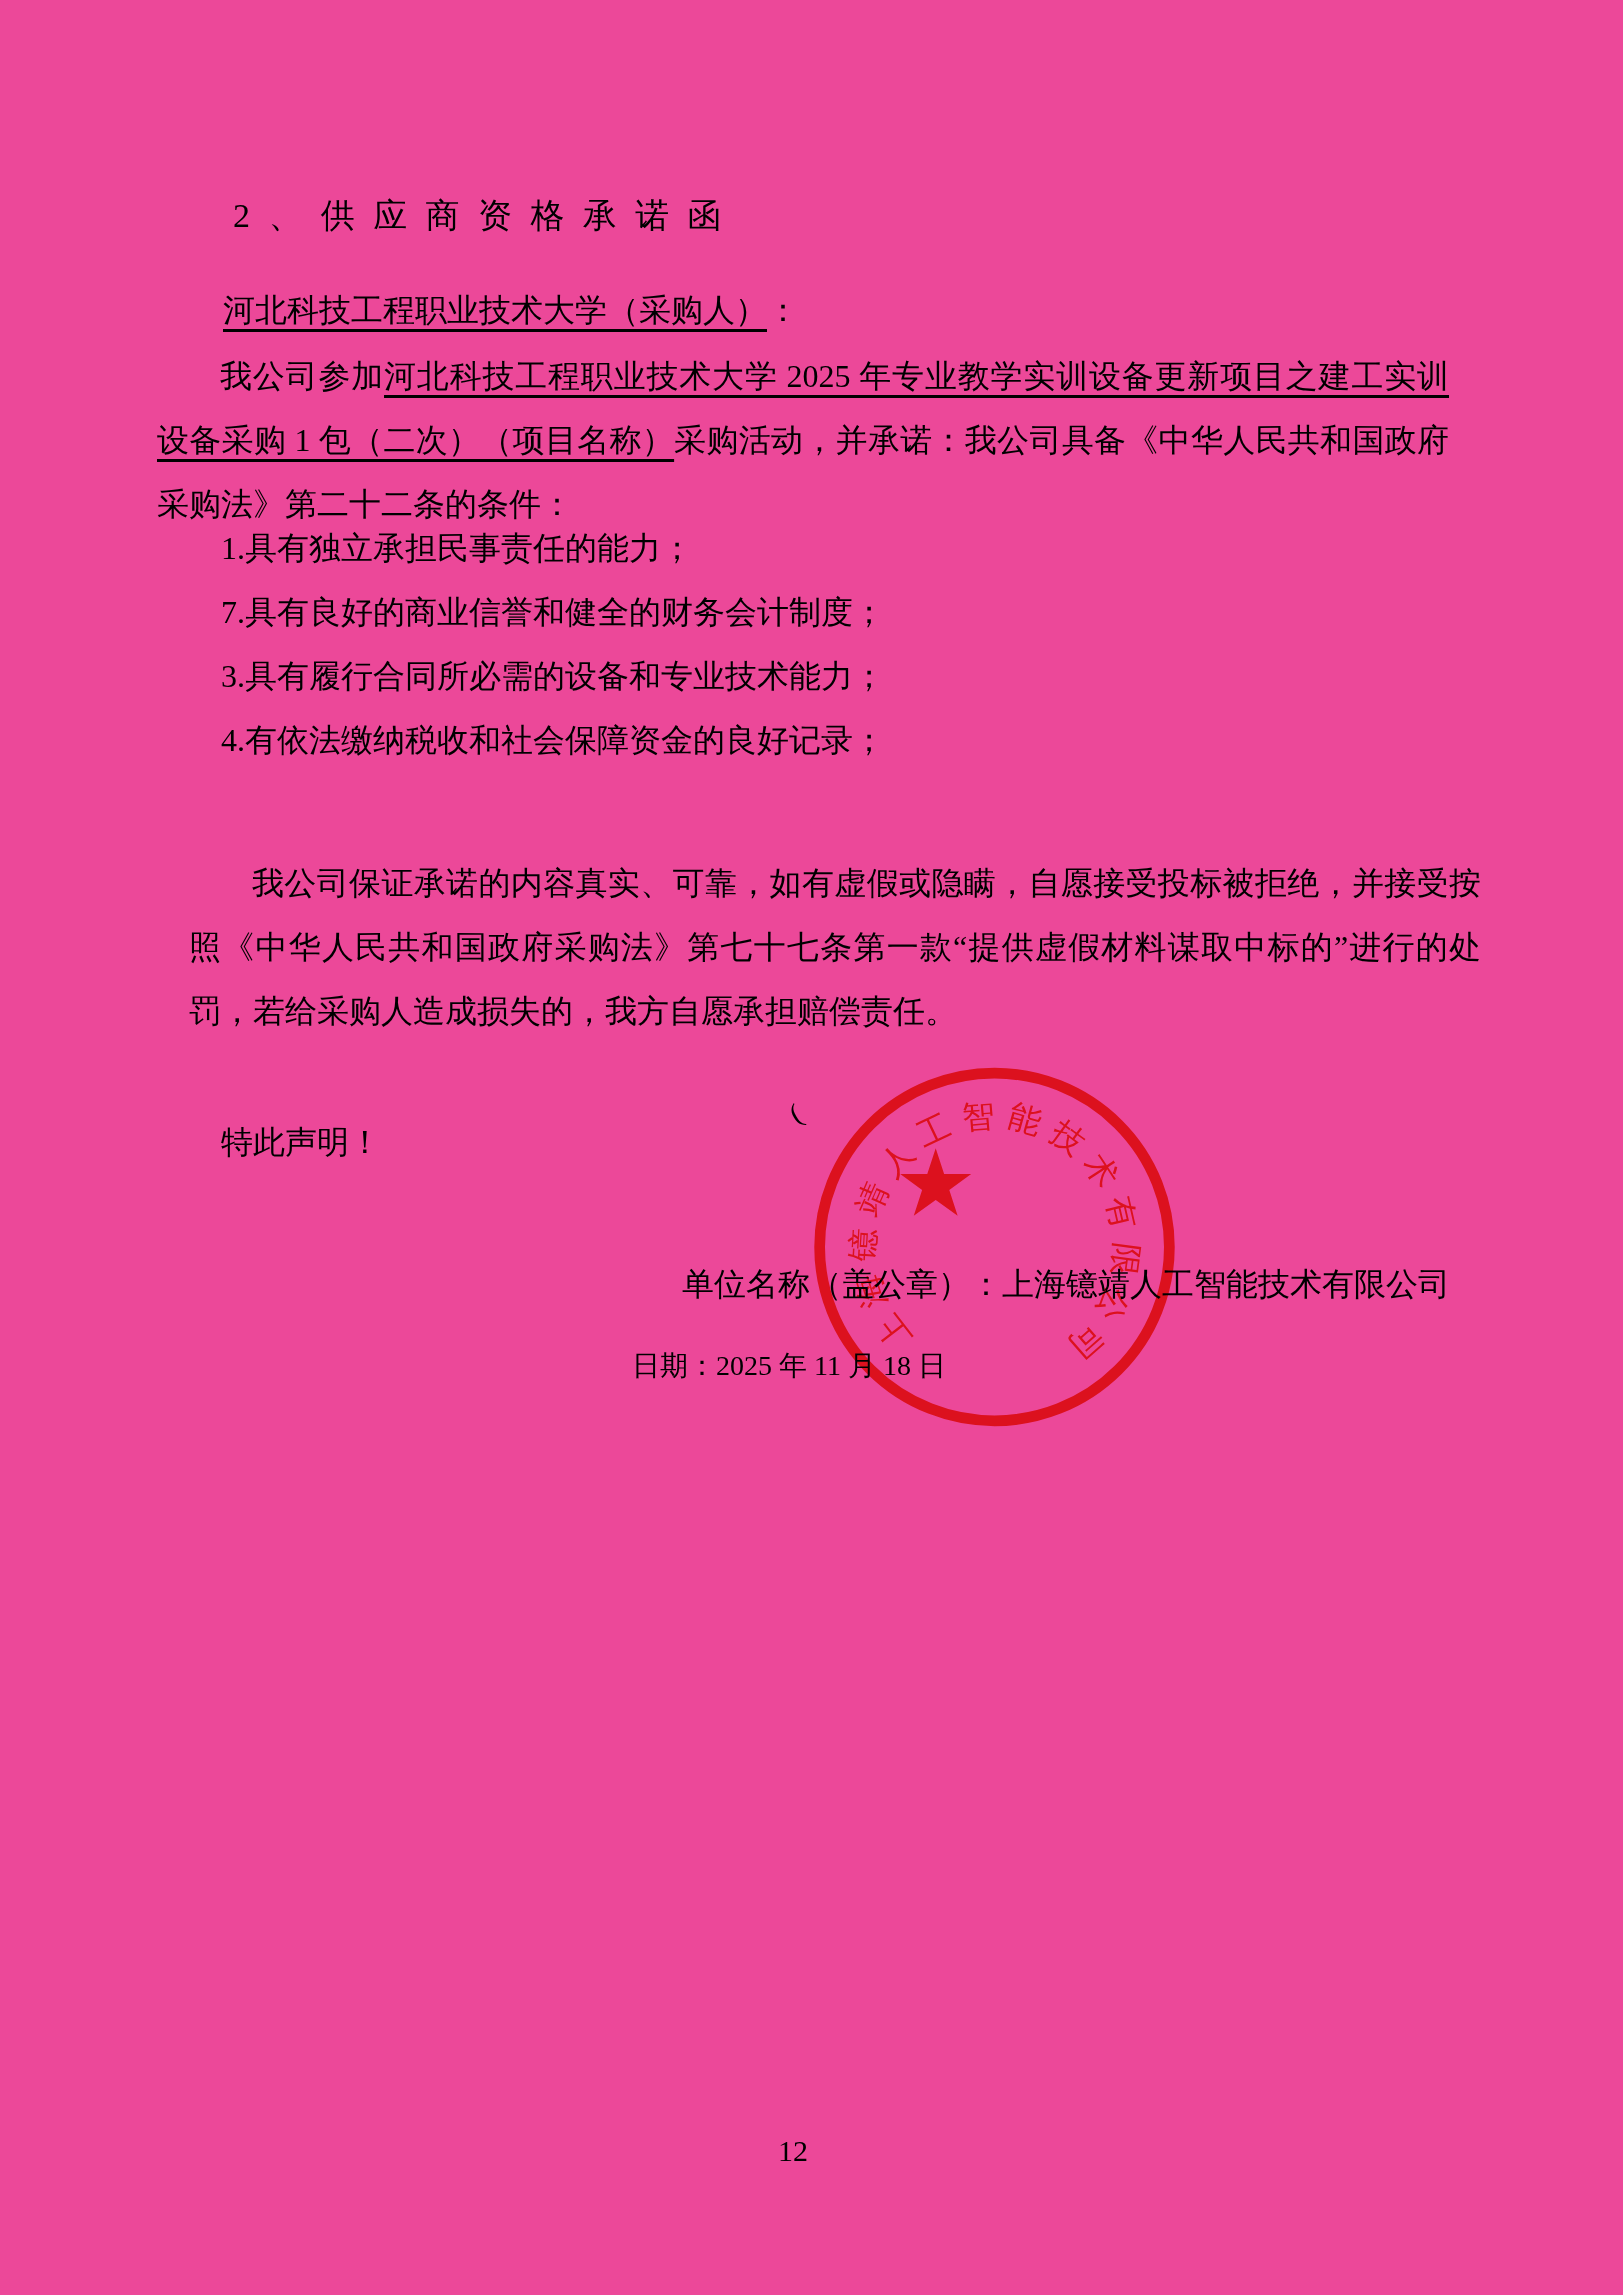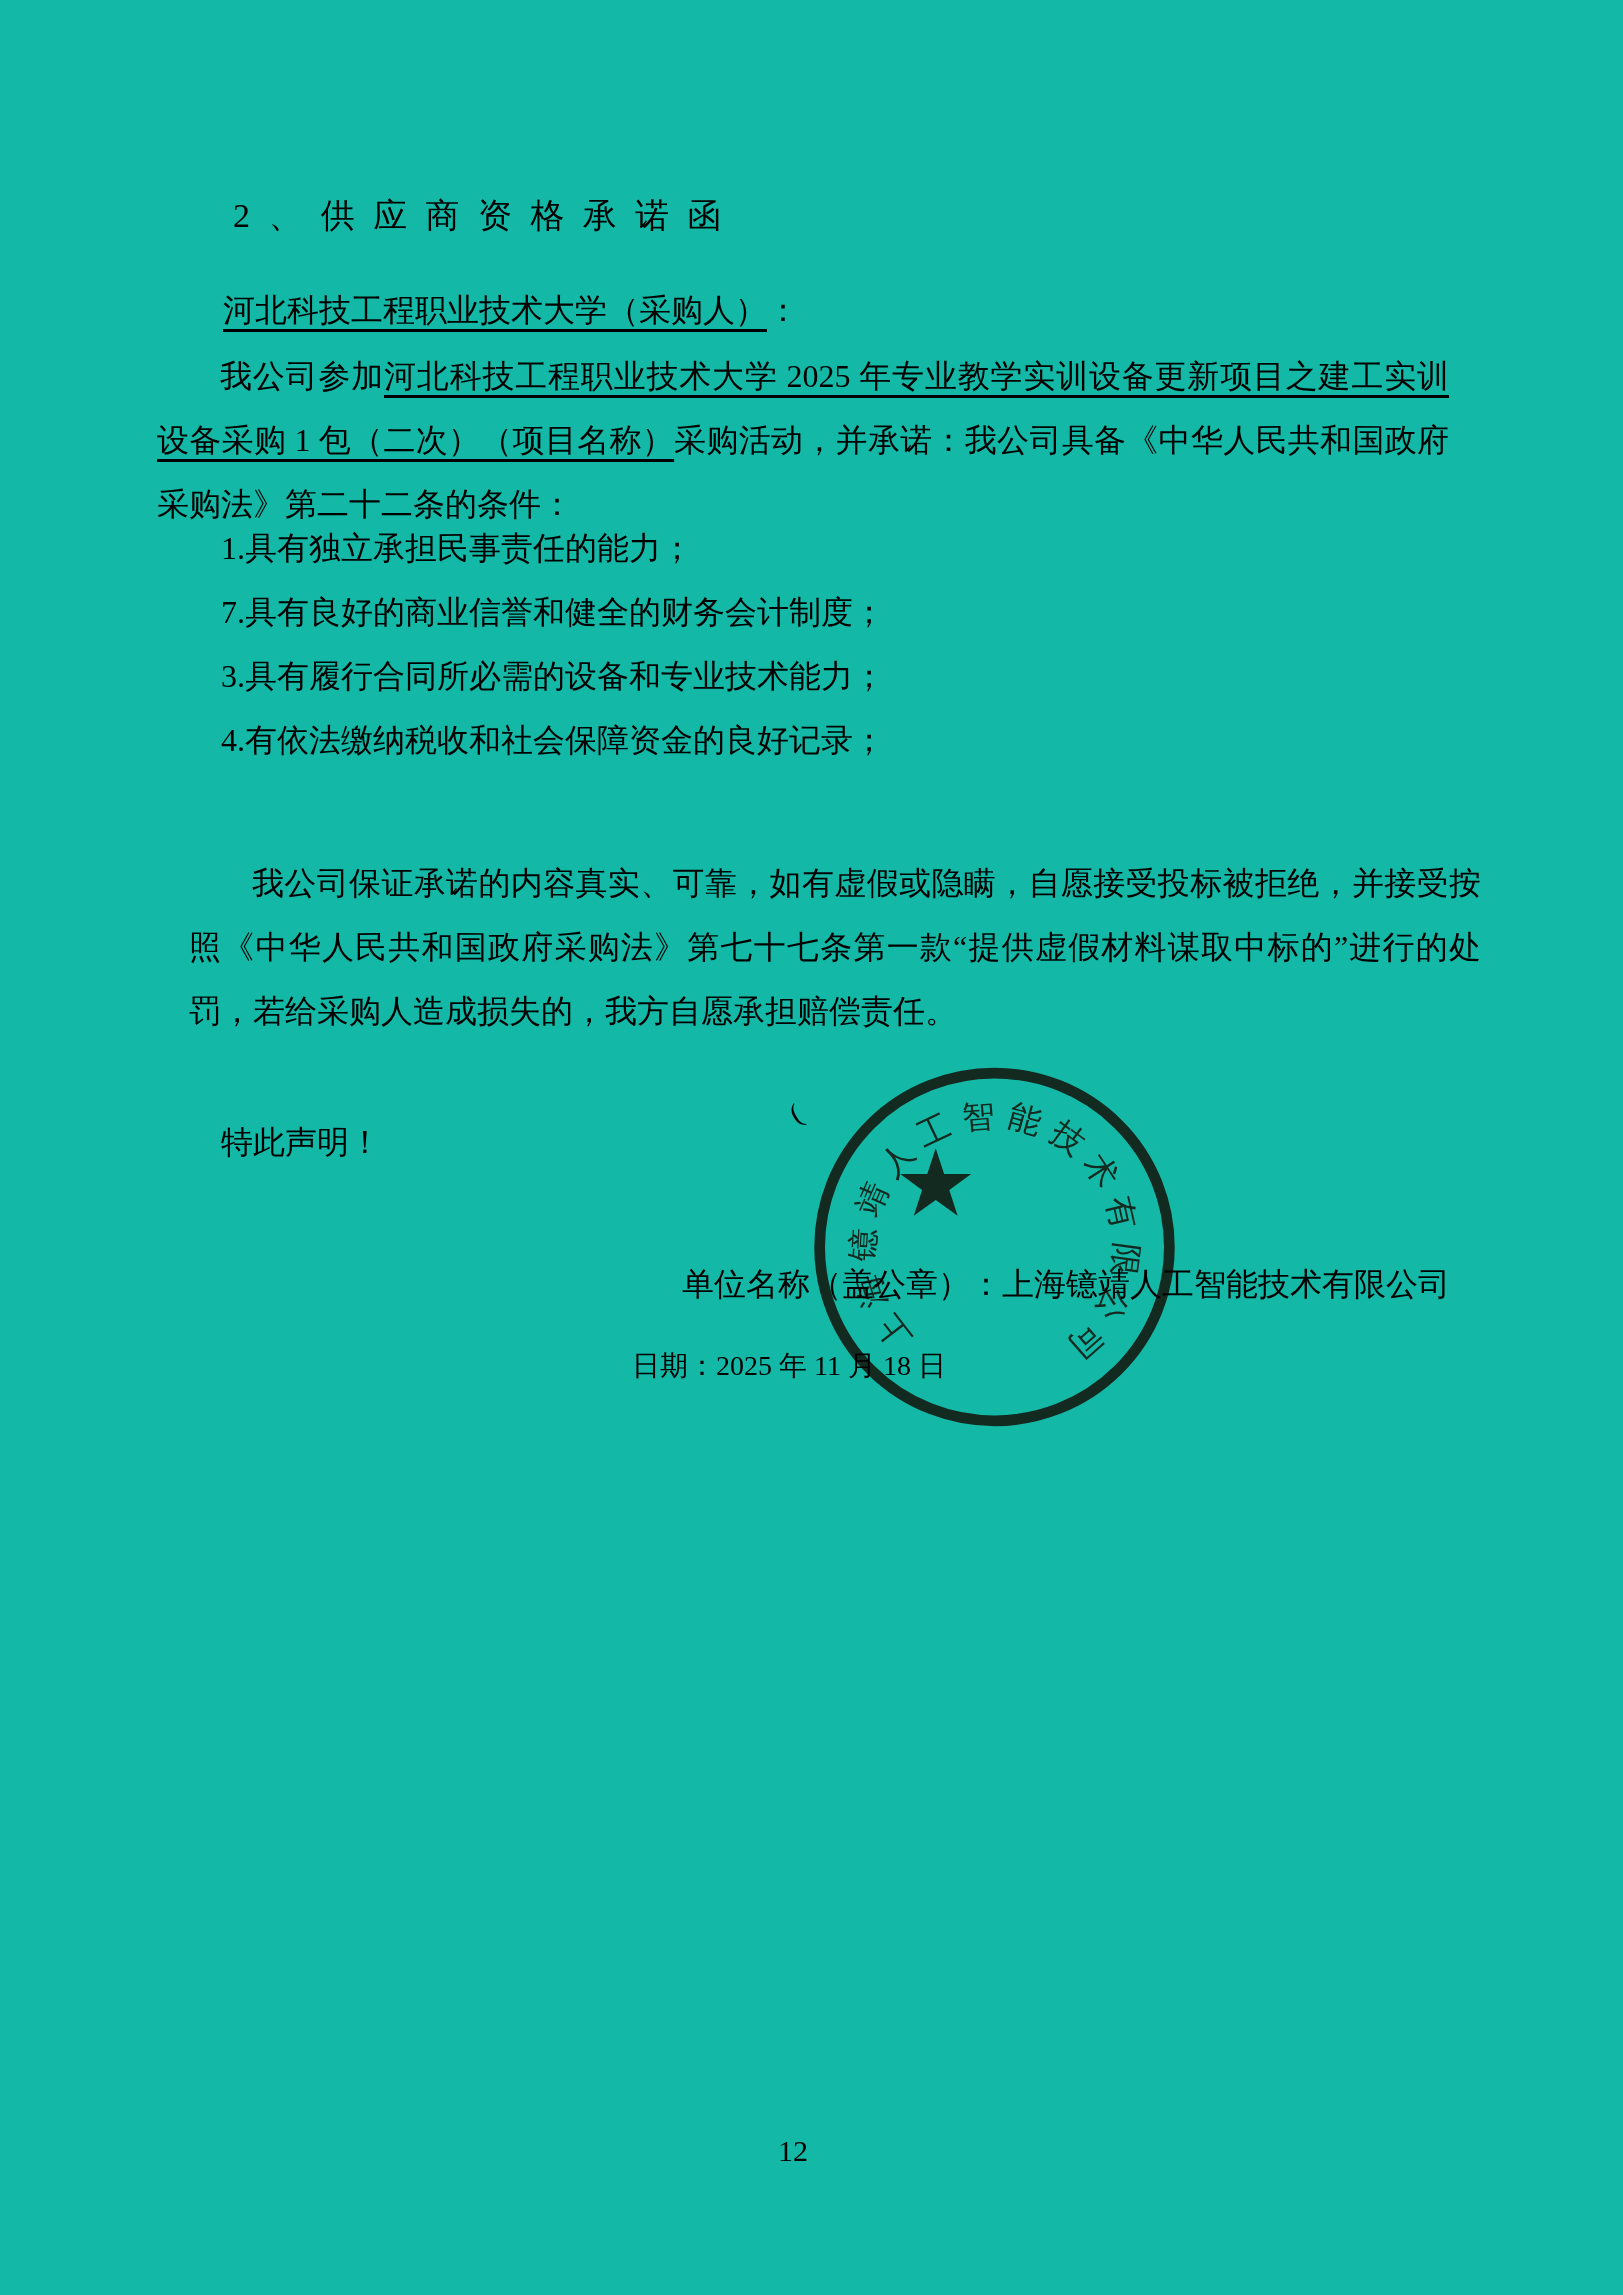--- a/index.html
+++ b/index.html
@@ -1,20 +1,20 @@
 <!DOCTYPE html>
 <html style="font-size:8.2px"><head>
 <meta charset="utf-8">
 <style>
   html,body{margin:0;padding:0;background:#ffffff;}
   .page{
     position:relative;
     width:1623px;
     height:2295px;
-    background:#14b8a6;
+    background:#ec4899;
     color:#000000;
     font-family:"Liberation Serif","DejaVu Serif",serif;
     overflow:hidden;
   }
   .title{
     position:absolute;
     left:233px;
     top:195px;
     margin:0;
     font-size:34px;

